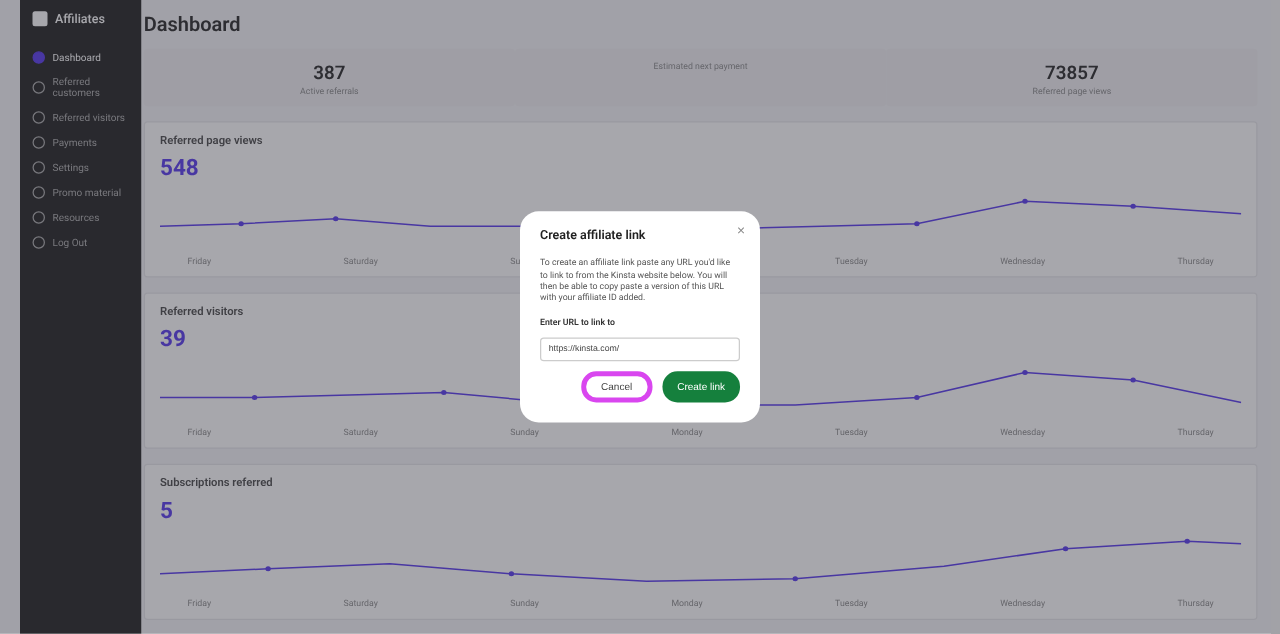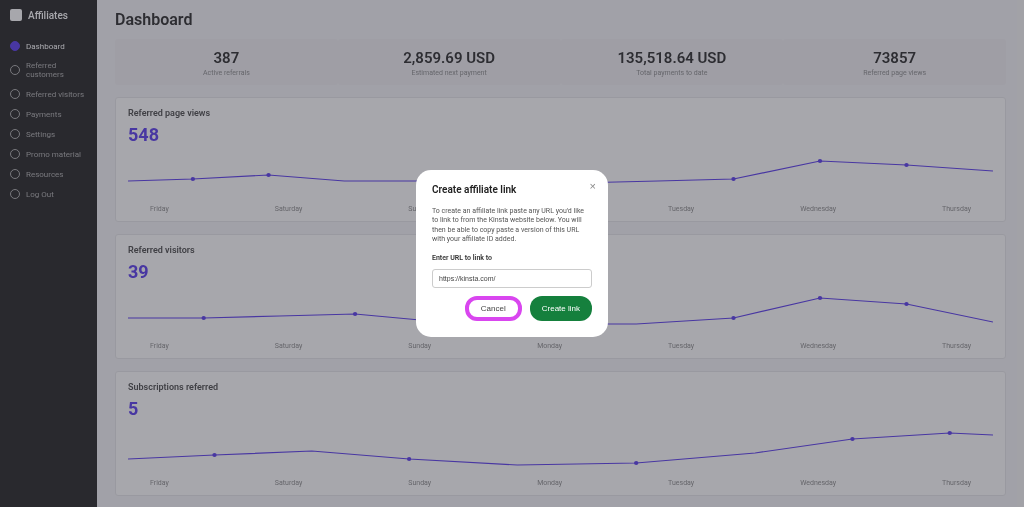--- a/index.html
+++ b/index.html
@@ -1,17 +1,17 @@
 <!DOCTYPE html>
 <html><head>
   <meta charset="utf-8">
   <style>
     * { margin: 0; padding: 0; box-sizing: border-box; }
     body { font-family: -apple-system, BlinkMacSystemFont, "Segoe UI", Roboto, sans-serif; background: #f5f5f7; overflow: hidden; width: 1024px; height: 507px; position: relative; }
-    .sidebar { position: absolute; left: 0; top: 0; width: 97px; height: 507px; background: #1a1a1a; color: #bbb; display: flex; flex-direction: column; }
+    .sidebar { position: absolute; left: 16px; top: 0; width: 97px; height: 507px; background: #1a1a1a; color: #bbb; display: flex; flex-direction: column; }
     .sidebar-brand { display: flex; align-items: center; gap: 6px; padding: 9px 10px; font-size: 10px; color: #fff; font-weight: 500; }
     .sidebar-brand .bicon { width: 12px; height: 12px; background: #fff; border-radius: 2px; display: inline-block; }
     .sidebar-nav { flex: 1; padding-top: 6px; }
     .sidebar-item { display: flex; align-items: center; gap: 6px; padding: 5px 10px; font-size: 8px; color: #aaa; cursor: pointer; }
     .sidebar-item .sicon { width: 10px; height: 10px; border: 1px solid currentColor; border-radius: 50%; flex-shrink: 0; }
     .sidebar-item.active { color: #fff; }
     .sidebar-item.active .sicon { background: #5333ed; border-color: #5333ed; }
     .sidebar-footer { padding: 8px 10px 14px; }
     .user-row { display: flex; align-items: center; gap: 6px; margin-bottom: 10px; }
     .user-row .av { width: 14px; height: 14px; border-radius: 50%; border: 1px solid #888; }
@@ -89,26 +89,21 @@
 
 <main class="main">
   <h1 class="page-title">Dashboard</h1>
 
   <div class="stats-row">
     <div class="stat-card">
       <div class="stat-value">387</div>
       <div class="stat-label">Active referrals</div>
     </div>
     <div class="stat-card">
-      <div class="stat-value">2,859.69 USD</div>
       <div class="stat-label">Estimated next payment</div>
-    </div>
-    <div class="stat-card">
-      <div class="stat-value">135,518.64 USD</div>
-      <div class="stat-label">Total payments to date</div>
     </div>
     <div class="stat-card">
       <div class="stat-value">73857</div>
       <div class="stat-label">Referred page views</div>
     </div>
   </div>
 
   <div class="chart-card">
     <div class="chart-title">Referred page views</div>
     <div class="chart-big">548</div>

